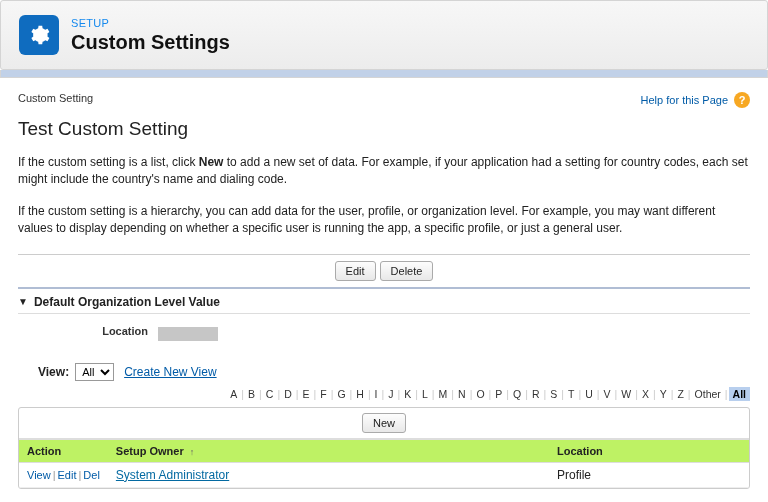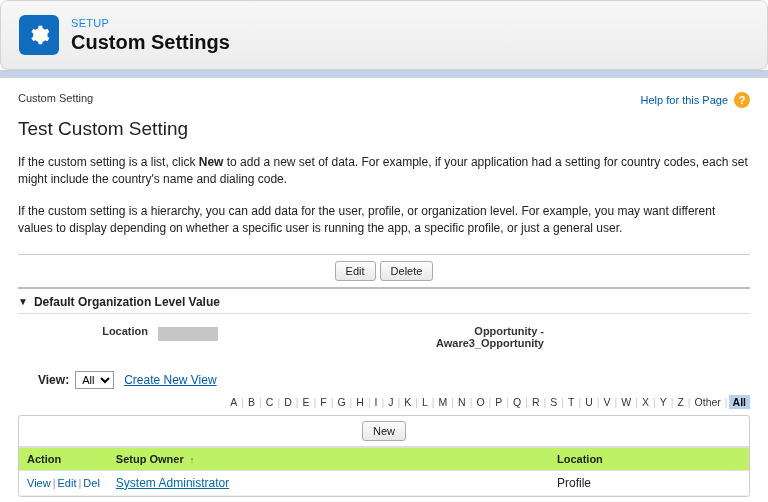--- a/index.html
+++ b/index.html
@@ -7,21 +7,21 @@
   font-family: Arial, Helvetica, sans-serif;
   font-size: 12px;
   color: #222;
   background: #fff;
   width: 768px;
 }
 
 
 .header-bar {
   border: 1px solid #d4d4d4;
-  border-radius: 8px;
+  border-radius: 3px;
   background: linear-gradient(#f7f7f7, #ececec);
   padding: 14px 18px;
   display: flex;
   align-items: center;
 }
 .header-icon {
   width: 40px; height: 40px;
   background: #0f6cbf;
   border-radius: 6px;
   display: flex;
@@ -234,21 +234,20 @@
   </div>
 
   <div class="detail-grid">
     <div class="detail-col">
       <div class="detail-lbl">Location</div>
       <div class="detail-val">
         <span class="gray-block"></span>
       </div>
     </div>
     <div class="detail-col">
-      <div class="detail-lbl" style="width:170px">Opportunity - Aware3_Opportunity</div>
     </div>
   </div>
 
   <div class="view-row">
     <b>View:</b>
     <select>
       <option>All</option>
     </select>
     <span class="link">Create New View</span>
   </div>

